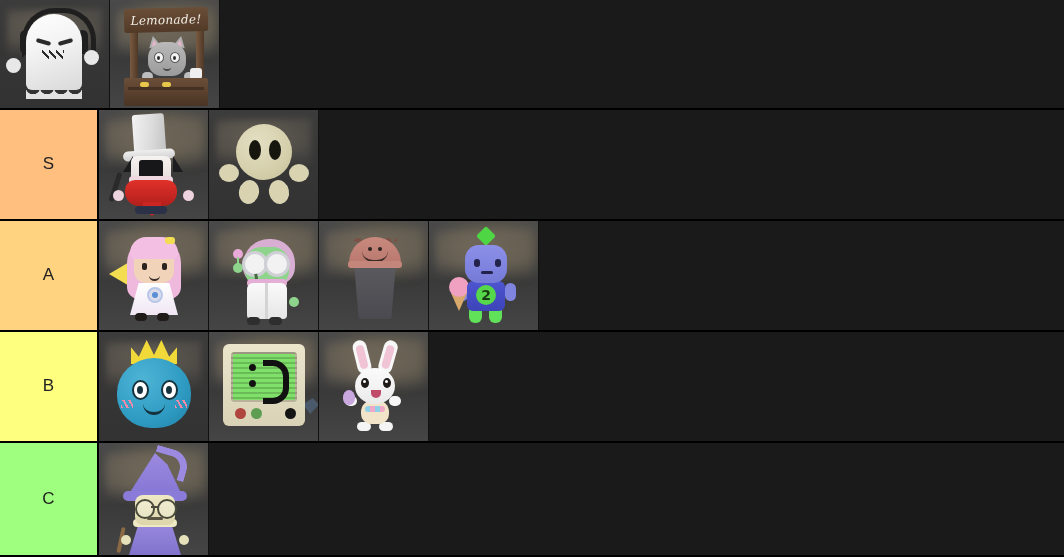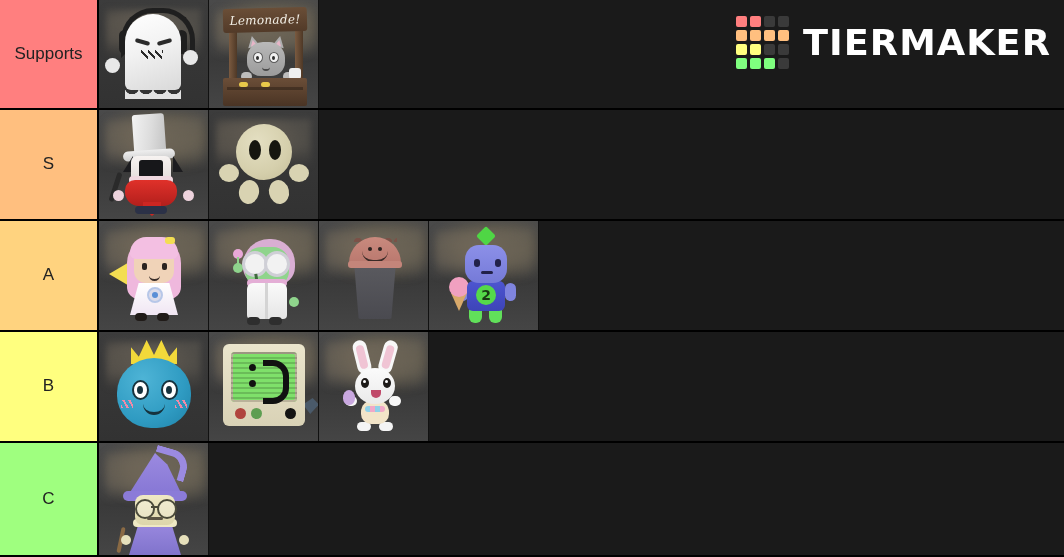--- a/index.html
+++ b/index.html
@@ -428,45 +428,23 @@
   .wz-hand { width: 10px; height: 10px; background: #e6e0bb; border-radius: 50%; top: 92px; }
   .wz-hand.l { left: 22px; }
   .wz-hand.r { left: 80px; }
   .wz-staff { left: 20px; top: 84px; width: 4px; height: 26px; background: #8a6a44; border-radius: 2px; transform: rotate(12deg); }
 </style>
 </head>
 <body>
 
 <div id="tierlist">
 
-  <div class="brand">
-    <div class="brand-grid">
-        <div class="brand-cell" style="background: rgb(255, 127, 127);"></div>
-        <div class="brand-cell" style="background: rgb(255, 127, 127);"></div>
-        <div class="brand-cell" style="background: rgb(58, 58, 58);"></div>
-        <div class="brand-cell" style="background: rgb(58, 58, 58);"></div>
-        <div class="brand-cell" style="background: rgb(255, 191, 127);"></div>
-        <div class="brand-cell" style="background: rgb(255, 191, 127);"></div>
-        <div class="brand-cell" style="background: rgb(255, 191, 127);"></div>
-        <div class="brand-cell" style="background: rgb(255, 191, 127);"></div>
-        <div class="brand-cell" style="background: rgb(255, 255, 127);"></div>
-        <div class="brand-cell" style="background: rgb(255, 255, 127);"></div>
-        <div class="brand-cell" style="background: rgb(58, 58, 58);"></div>
-        <div class="brand-cell" style="background: rgb(58, 58, 58);"></div>
-        <div class="brand-cell" style="background: rgb(127, 255, 127);"></div>
-        <div class="brand-cell" style="background: rgb(127, 255, 127);"></div>
-        <div class="brand-cell" style="background: rgb(127, 255, 127);"></div>
-        <div class="brand-cell" style="background: rgb(58, 58, 58);"></div>
-      </div>
-    <div class="brand-word">TIERMAKER</div>
-  </div>
 
   <div id="rows">
       <div class="row" style="height: 110px;">
-        <div class="tier-label" style="background: rgb(255, 127, 127);">Supports</div>
         <div class="tier-items">
           <div class="tier-item">
             <div class="thumb-bg dark"></div>
             <div class="art">
     <div class="pc ghost-band"></div>
     <div class="pc ghost-cup l"></div>
     <div class="pc ghost-cup r"></div>
     <div class="pc ghost-body"></div>
     <div class="pc ghost-brow l"></div>
     <div class="pc ghost-brow r"></div>

